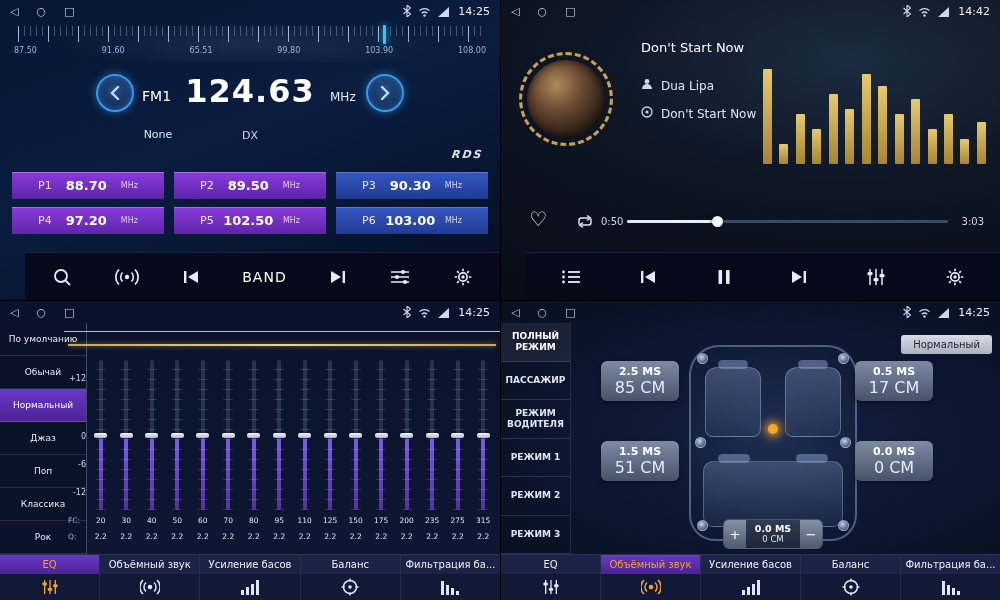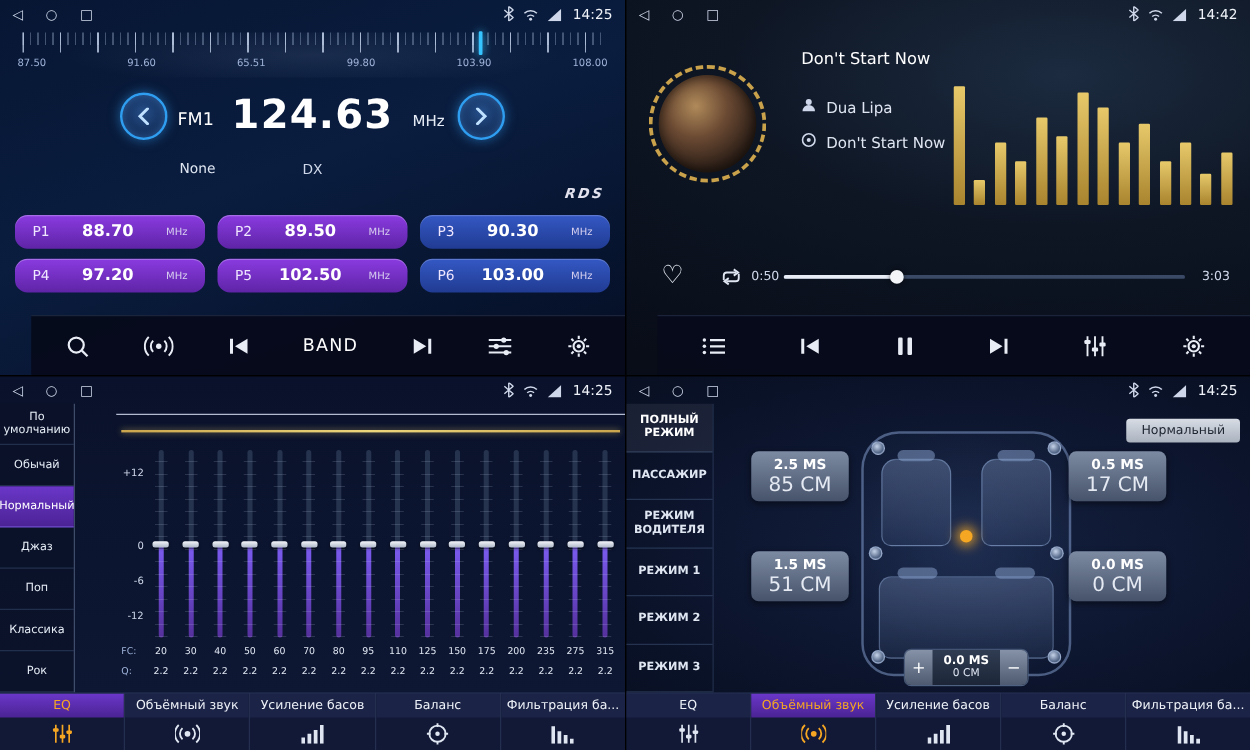--- a/index.html
+++ b/index.html
@@ -39,21 +39,21 @@
     box-shadow:0 0 9px rgba(47,157,240,.55), inset 0 0 7px rgba(90,170,255,.4); }
   .btn-left { left:96px; top:8px; } .btn-right { left:366px; top:8px; }
   .fm-band { position:absolute; left:142px; top:22px; font-size:14px; color:#fff; }
   .fm-freq { position:absolute; left:180px; width:140px; top:6px; text-align:center; font-size:32px; font-weight:bold; letter-spacing:1px; color:#fff; }
   .fm-unit { position:absolute; left:330px; top:24px; font-size:12px; color:#e6ecf5; }
   .fm-none { position:absolute; left:126px; width:64px; top:62px; text-align:center; font-size:11px; color:#dfe6f2; }
   .fm-dx   { position:absolute; left:180px; width:140px; top:63px; text-align:center; font-size:11px; color:#cfd8ea; }
   .rds-badge { position:absolute; right:16px; top:148px; font-size:11px; font-weight:bold; font-style:italic; letter-spacing:2px; color:#e3e3ef; transform:skewX(-8deg); }
 
   .presets { position:absolute; left:12px; right:12px; top:172px; display:grid; grid-template-columns:repeat(3,1fr); gap:8px 10px; }
-  .preset { height:27px; border-radius:10px; display:flex; align-items:center; justify-content:space-between; padding:0 14px; }
+  .preset { height:27px; border-radius:0; display:flex; align-items:center; justify-content:space-between; padding:0 26px; }
   .preset.purple { background:linear-gradient(180deg,#8a3be0,#5e24a6); box-shadow:inset 0 1px 0 rgba(255,255,255,.25); }
   .preset.blue   { background:linear-gradient(180deg,#3458c4,#203b92); box-shadow:inset 0 1px 0 rgba(255,255,255,.2); }
   .preset .pname { font-size:11px; color:#efe6ff; }
   .preset .pfreq { font-size:13px; font-weight:bold; color:#fff; }
   .preset .punit { font-size:8px; color:#d9d2f0; }
 
   .toolbar { position:absolute; left:0; right:0; bottom:0; height:48px; background:rgba(6,10,26,.92);
              border-top:1px solid rgba(120,150,200,.18); display:flex; align-items:center; justify-content:space-around; padding:0 6px;margin-left:25px; }
   .tbtn { color:#e8ecf5; display:flex; align-items:center; justify-content:center; height:100%; padding:0 8px; }
   .tbtn.band-label { font-size:14px; letter-spacing:1px; color:#fff; }
@@ -73,27 +73,27 @@
   .progress-row { position:absolute; left:0; right:0; top:208px; height:30px; }
   .heart-btn  { position:absolute; left:28px; top:1px; font-size:20px; color:#e4e8f0; line-height:1; }
   .repeat-btn { position:absolute; left:74px; top:6px; color:#dfe6f2; }
   .t-elapsed  { position:absolute; left:100px; top:8px; font-size:10px; color:#cfd8ea; }
   .progress-track { position:absolute; left:126px; right:52px; top:12px; height:3px; background:#3a4a66; border-radius:2px; cursor:pointer; }
   .progress-fill  { position:absolute; left:0; top:0; bottom:0; background:#e8ecf5; border-radius:2px; }
   .progress-knob  { position:absolute; top:-4px; width:11px; height:11px; margin-left:-5px; border-radius:50%; background:#f2f4f8; box-shadow:0 0 4px rgba(0,0,0,.6); cursor:pointer; }
   .t-duration { position:absolute; right:16px; top:8px; font-size:10px; color:#cfd8ea; }
 
   
-  .eq-sidebar { position:absolute; left:0; top:22px; bottom:46px; width:60px; background:rgba(10,16,38,.6);
+  .eq-sidebar { position:absolute; left:0; top:22px; bottom:46px; width:87px; background:rgba(10,16,38,.6);
                 border-right:1px solid rgba(160,185,225,.35); display:flex; flex-direction:column; }
   .eq-preset { flex:1; display:flex; align-items:center; justify-content:center; text-align:center; font-size:9px; line-height:1.15;
                color:#e6ecf5; border-bottom:1px solid rgba(120,150,200,.22); padding:2px 3px; cursor:pointer; }
   .eq-preset.sel { background:linear-gradient(180deg,#6a37c8,#4c2396); color:#fff; }
 
-  .eq-panel { position:absolute; left:64px; right:0; top:30px; bottom:46px; border-top:1px solid rgba(220,230,250,.8);margin-left:29px; }
+  .eq-panel { position:absolute; left:64px; right:0; top:30px; bottom:46px; border-top:1px solid rgba(220,230,250,.8); }
   .eq-gold-line { position:absolute; left:4px; right:4px; top:12px; height:2px;
                   background:linear-gradient(90deg,#caa64e,#ecd67c,#caa64e); box-shadow:0 0 5px rgba(230,200,100,.6); }
   .db-label { position:absolute; left:2px; width:20px; text-align:right; font-size:8px; color:#cfd8ea; }
   .eq-sliders { position:absolute; left:24px; right:4px; top:28px; height:150px; display:flex; }
   .eq-col { flex:1; position:relative; cursor:pointer; }
   .eq-track { position:absolute; left:50%; margin-left:-2px; width:4px; top:0; bottom:0; border-radius:2px;
               background:linear-gradient(180deg,#26334f 0%,#26334f 50%,#7b5df2 50%,#55309c 100%); }
   .eq-track::after { content:""; position:absolute; left:-3px; right:-3px; top:0; bottom:0;
               background:repeating-linear-gradient(180deg, transparent 0 9px, rgba(200,215,240,.16) 9px 10px); }
   .eq-knob { position:absolute; left:50%; top:50%; width:13px; height:5px; margin:-2.5px 0 0 -6.5px; border-radius:2px;

